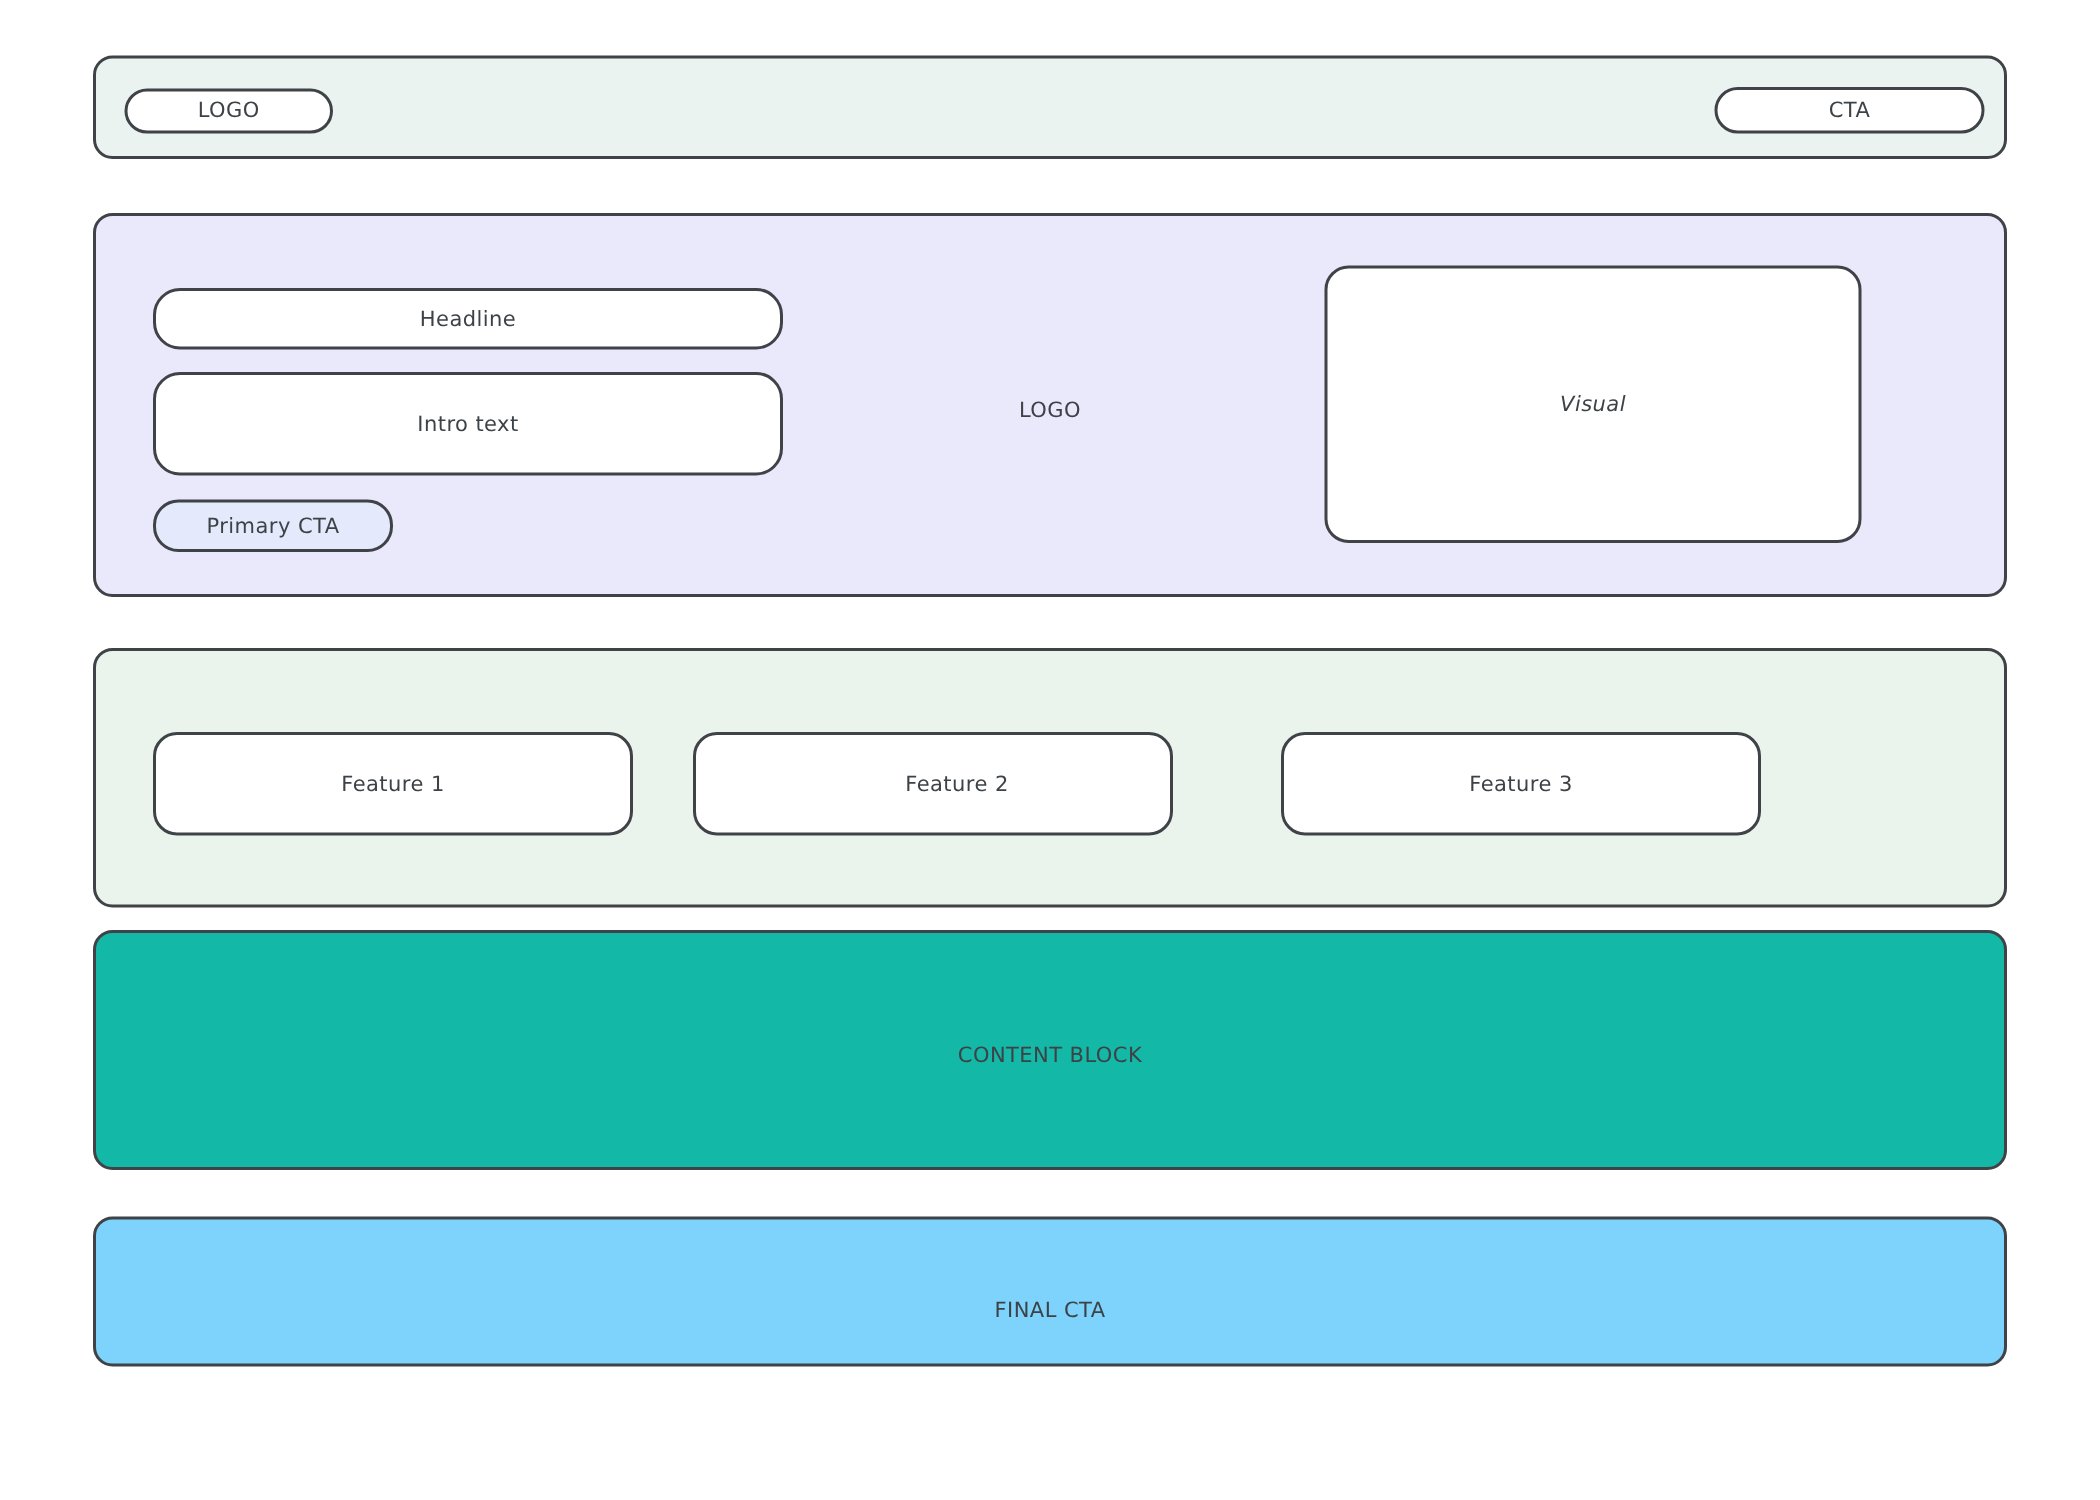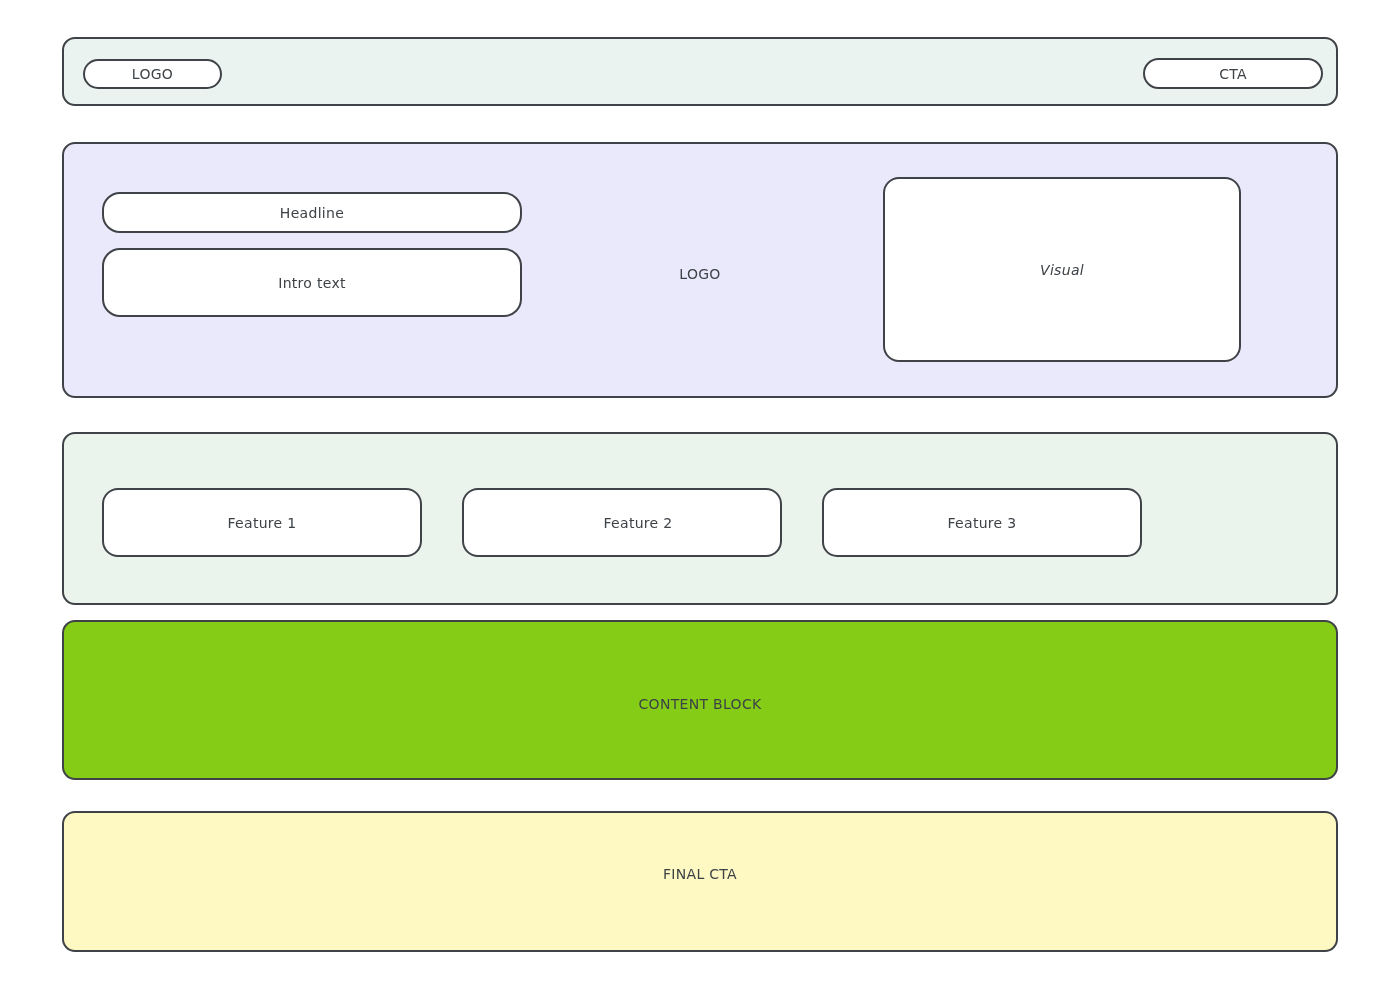--- a/index.html
+++ b/index.html
@@ -21,22 +21,22 @@
     position: absolute;
     left: 62px;
     width: 1276px;
     border: 2px solid #3f4347;
     border-radius: 13px;
     box-sizing: border-box;
   }
   .topbar    { top: 37px;  height: 69px;  background: #ebf3f1; }
   .hero      { top: 142px; height: 256px; background: #eae8fb; }
   .features  { top: 432px; height: 173px; background: #eaf4ec; }
-  .contentblock { top: 620px; height: 160px; background: #84cc16; }
-  .finalcta  { top: 811px; height: 141px; background: #fef9c3; }
+  .contentblock { top: 620px; height: 160px; background: #14b8a6; }
+  .finalcta  { top: 811px; height: 100px; background: #7dd3fc; }
 
   .center-label {
     position: absolute;
     left: 0; right: 0;
     text-align: center;
     color: #3d4247;
   }
 
   .pill {
     position: absolute;
@@ -67,21 +67,21 @@
   .headline-box { left: 38px; top: 48px;  width: 420px; height: 41px; border-radius: 18px; }
   .intro-box    { left: 38px; top: 104px; width: 420px; height: 69px; border-radius: 18px; }
   .primary-cta  { left: 38px; top: 189px; width: 160px; height: 35px; background: #e4eafc; border-radius: 17px; }
   .hero-label   { top: 122px; }
   .visual-box   { left: 819px; top: 33px; width: 358px; height: 185px; border-radius: 16px; font-style: italic; }
 
   
   .feature-box { top: 54px; width: 320px; height: 69px; border-radius: 16px; }
   .feature-1 { left: 38px; }
   .feature-2 { left: 398px; padding-left: 32px; }
-  .feature-3 { left: 758px; border-radius: 15px; }
+  .feature-3 { left: 790px; }
 
   .content-label { top: 74px; }
   .final-label   { top: 53px; }
 </style>
 </head>
 <body>
 
 <div class="page">
 
   <header class="band topbar">
@@ -92,20 +92,23 @@
       <span>CTA</span>
     </div>
   </header>
 
   <section class="band hero">
     <div class="box headline-box">
       <span>Headline</span>
     </div>
     <div class="box intro-box">
       <span>Intro text</span>
+    </div>
+    <div class="pill primary-cta">
+      <span>Primary CTA</span>
     </div>
     <div class="center-label hero-label">LOGO</div>
     <div class="box visual-box">
       <span>Visual</span>
     </div>
   </section>
 
   <section class="band features">
     <div class="box feature-box feature-1">
       <span>Feature 1</span>

